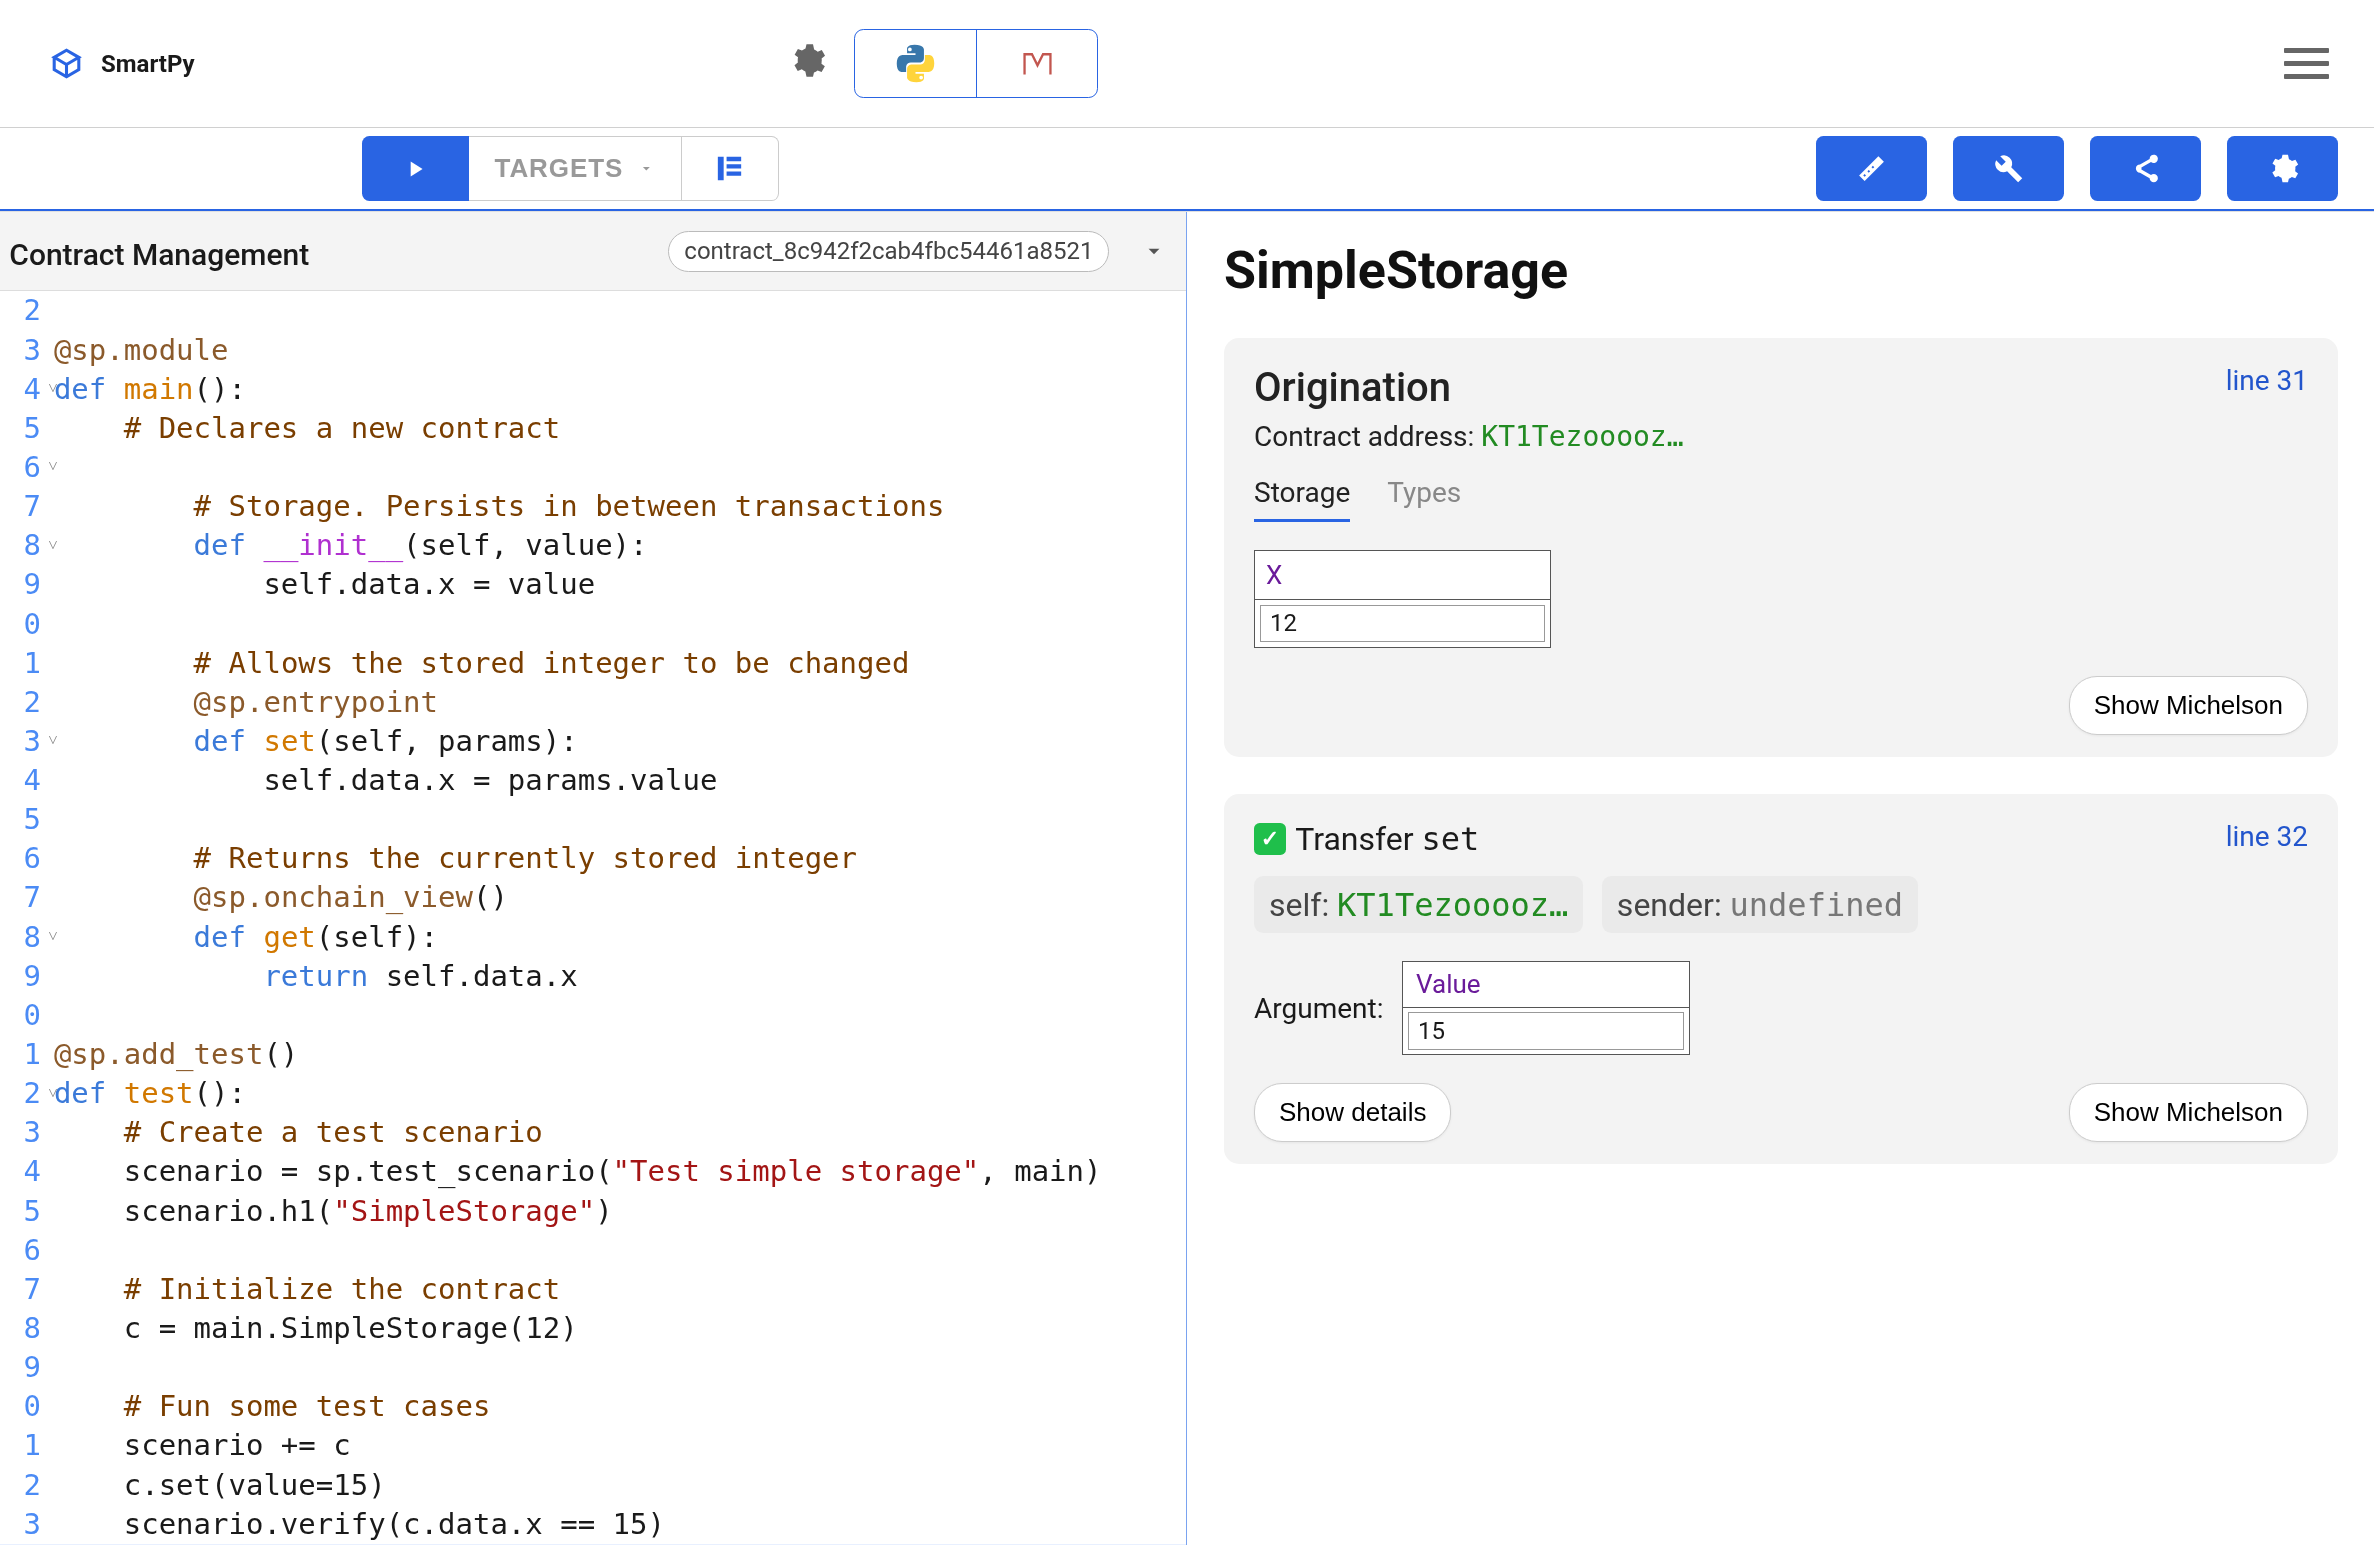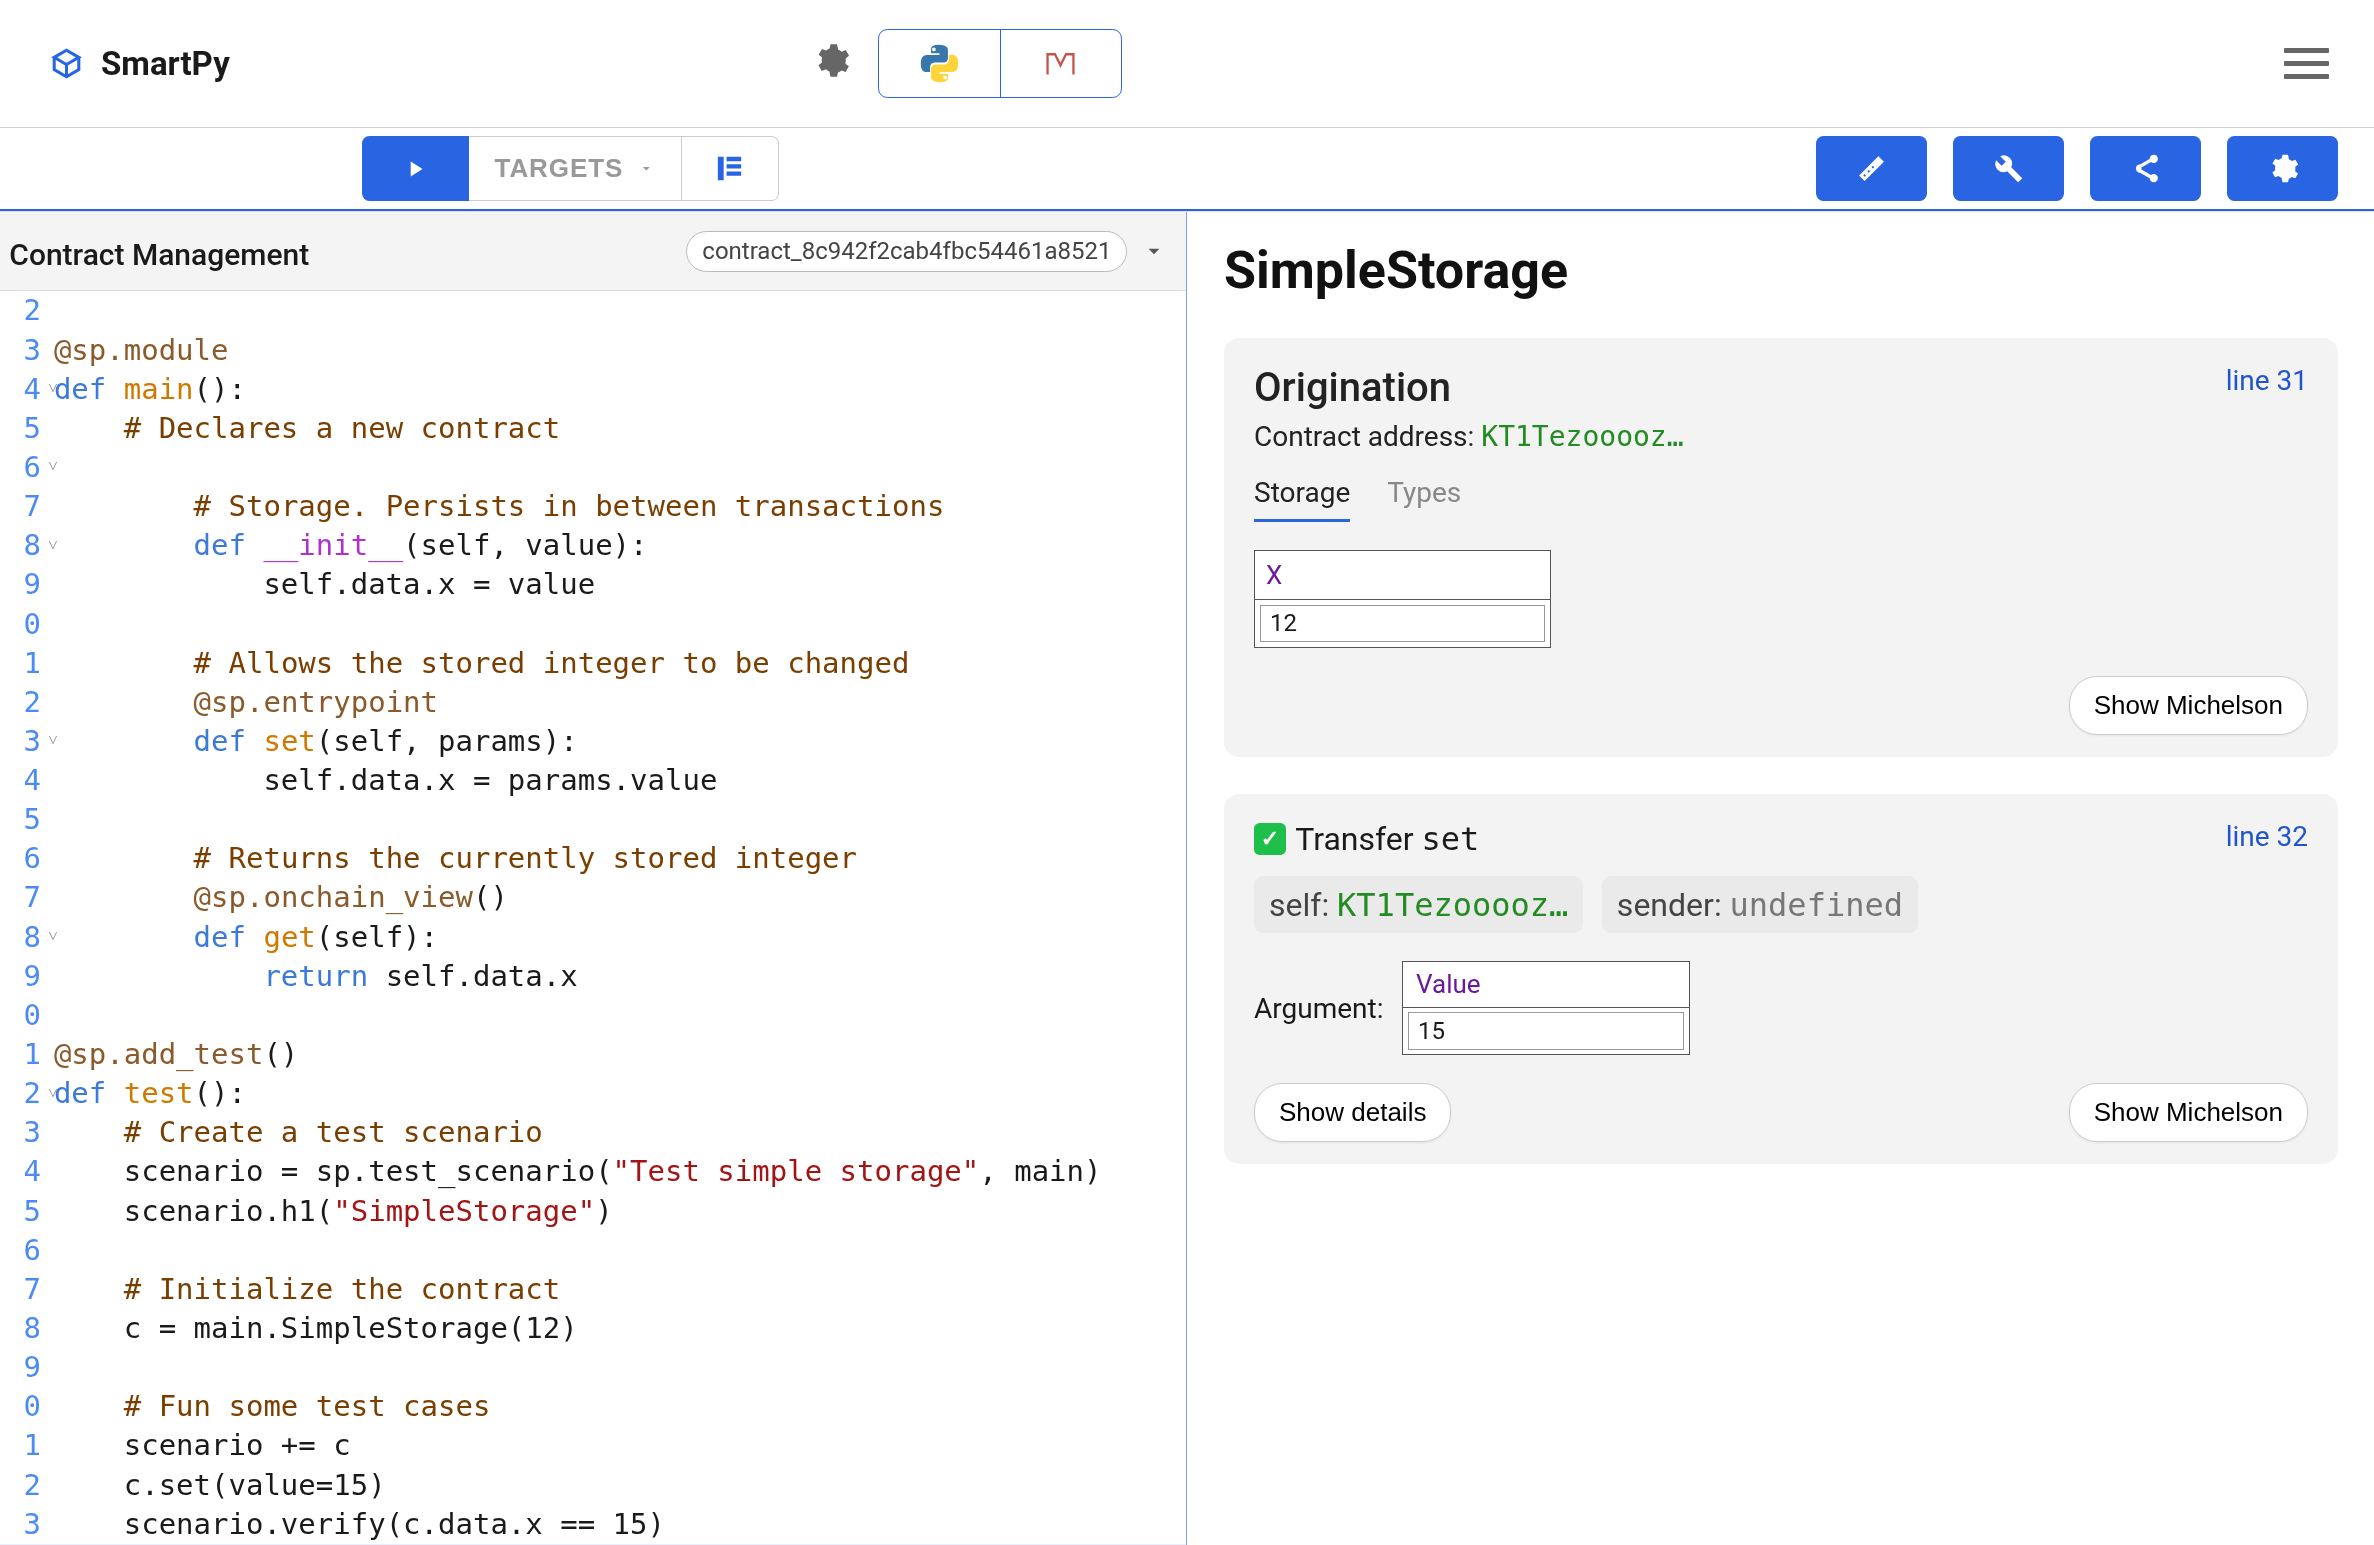--- a/index.html
+++ b/index.html
@@ -1,20 +1,20 @@
 <!DOCTYPE html>
 <html style="font-size:15px"><head>
 <meta charset="utf-8">
 <style>
 * { box-sizing: border-box; margin: 0; padding: 0; }
 body { font-family: -apple-system, BlinkMacSystemFont, "Segoe UI", Roboto, sans-serif; background: #fff; color: #1a1a1a; width: 2375px; height: 1545px; overflow: hidden; font-size: 26px; }
 
 
 .top-header { display: flex; align-items: center; padding: 18.6px 46px; border-bottom: 1.9px solid #d0d0d0; height: 128px; }
-.brand { display: flex; align-items: center; gap: 14px; font-weight: 700; font-size: 33px; color: #1a1a1a; }
+.brand { display: flex; align-items: center; gap: 14px; font-weight: 700; font-size: 24px; color: #1a1a1a; }
 .logo-shape { width: 41px; height: 41px; }
 .top-center { margin: 0 auto; display: flex; gap: 28px; align-items: center; }
 .gear-outer { color: #555; }
 .lang-box { display: flex; border: 1.9px solid #2964e3; border-radius: 9.3px; overflow: hidden; }
 .lang-cell { width: 121px; height: 67px; display: flex; align-items: center; justify-content: center; }
 .lang-cell + .lang-cell { border-left: 1.9px solid #2964e3; }
 .hamburger { margin-left: auto; display: flex; flex-direction: column; gap: 8.3px; }
 .hamburger span { width: 45px; height: 4.6px; background: #666; border-radius: 0.9px; }
 
 
@@ -27,21 +27,21 @@
 .tool-btn { width: 111px; height: 65px; background: #2964e3; border-radius: 7.4px; display: flex; align-items: center; justify-content: center; color: #fff; border: none; cursor: pointer; }
 
 
 .main { display: flex; height: calc(100% - 211px); border-top: 0.9px solid #e0e0e0; }
 .left-pane { width: 1187px; border-right: 1.9px solid #7aa3f0; display: flex; flex-direction: column; }
 .right-pane { flex: 1; padding: 28px 37px; overflow-y: auto; }
 
 
 .contract-bar { display: flex; align-items: flex-end; padding: 18.6px 18.6px 18.6px 9.3px; background: #f4f4f4; border-bottom: 0.9px solid #ddd; }
 .contract-title { font-size: 30px; font-weight: 500; flex: 1; }
-.contract-select { display: flex; align-items: center; gap: 14px; }
+.contract-select { display: flex; align-items: center; gap: 32px; }
 .contract-id { padding: 5.6px 15px; border: 1.9px solid #bbb; border-radius: 24px; font-size: 24px; color: #444; background: #fff; }
 .chevron-down { color: #666; }
 
 
 .editor { flex: 1; overflow-y: auto; font-family: "SF Mono", Menlo, Consolas, monospace; font-size: 29px; line-height: 1.35; background: #fff; }
 .code-line { display: flex; padding-left: 1.9px; }
 .gutter { width: 52px; text-align: right; color: #4b8bf5; padding-right: 13px; user-select: none; position: relative; flex-shrink: 0; }
 .fold-mark::after { content: "˅"; position: absolute; right: -3.7px; font-size: 16.7px; color: #888; top: 7.4px; }
 .code-txt { white-space: pre; position: relative; }
 

